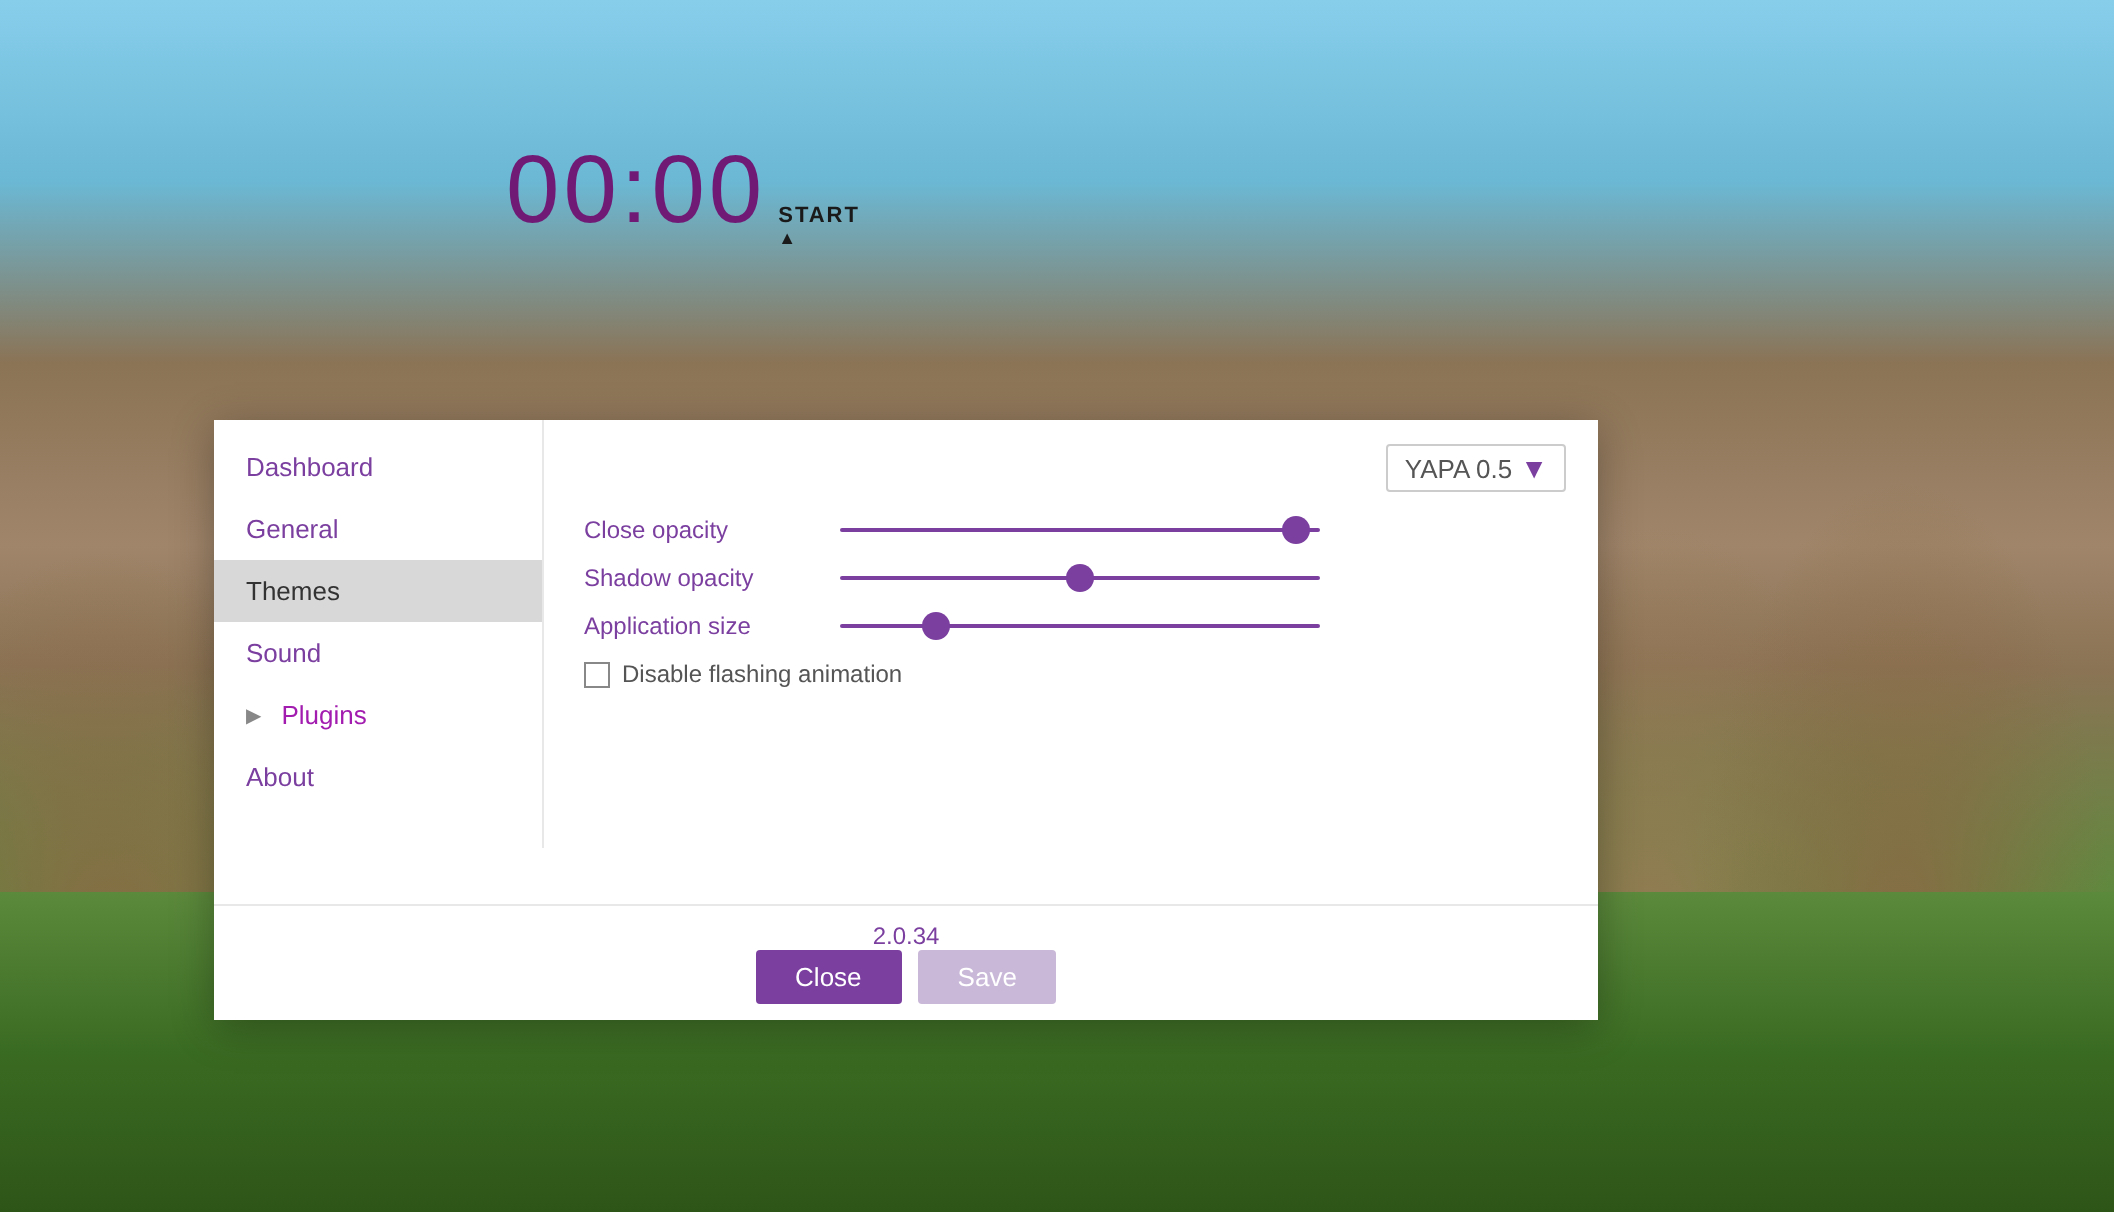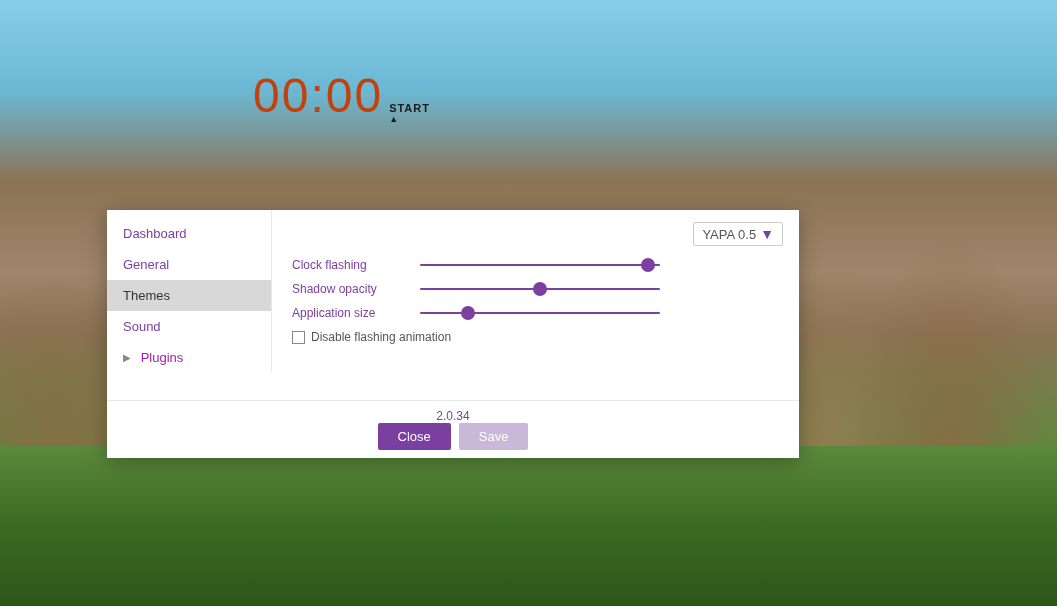--- a/index.html
+++ b/index.html
@@ -62,21 +62,21 @@
       left: 253px;
       z-index: 5;
       display: flex;
       align-items: baseline;
       gap: 6px;
     }
 
     .clock-time {
       font-size: 48px;
       font-weight: 300;
-      color: #c2410c;
+      color: #701a75;
       letter-spacing: 2px;
       font-family: Arial, sans-serif;
     }
 
     .clock-start {
       font-size: 11px;
       color: #1a1a1a;
       font-weight: 600;
       letter-spacing: 1px;
       line-height: 1;
@@ -86,21 +86,21 @@
       font-size: 9px;
       color: #1a1a1a;
     }
 
     
     .modal {
       position: absolute;
       top: 210px;
       left: 107px;
       width: 692px;
-      height: 248px;
+      height: 300px;
       background: #ffffff;
       z-index: 10;
       display: flex;
       flex-direction: column;
       box-shadow: 0 4px 20px rgba(0,0,0,0.3);
       gap: 28px;
     }
 
     .modal-body {
       display: flex;
@@ -325,21 +325,21 @@
 
       <div class="theme-dropdown">
         <span>YAPA 0.5</span>
         <span class="dropdown-arrow">▼</span>
       </div>
 
       <div class="settings-content">
 
 
         <div class="setting-row">
-          <span class="setting-label">Clock flashing</span>
+          <span class="setting-label">Close opacity</span>
           <div class="slider-container">
             <div class="slider-track">
               <div class="slider-thumb" style="left: calc(95% - 7px);"></div>
             </div>
           </div>
         </div>
 
         <div class="setting-row">
           <span class="setting-label">Shadow opacity</span>
           <div class="slider-container">

